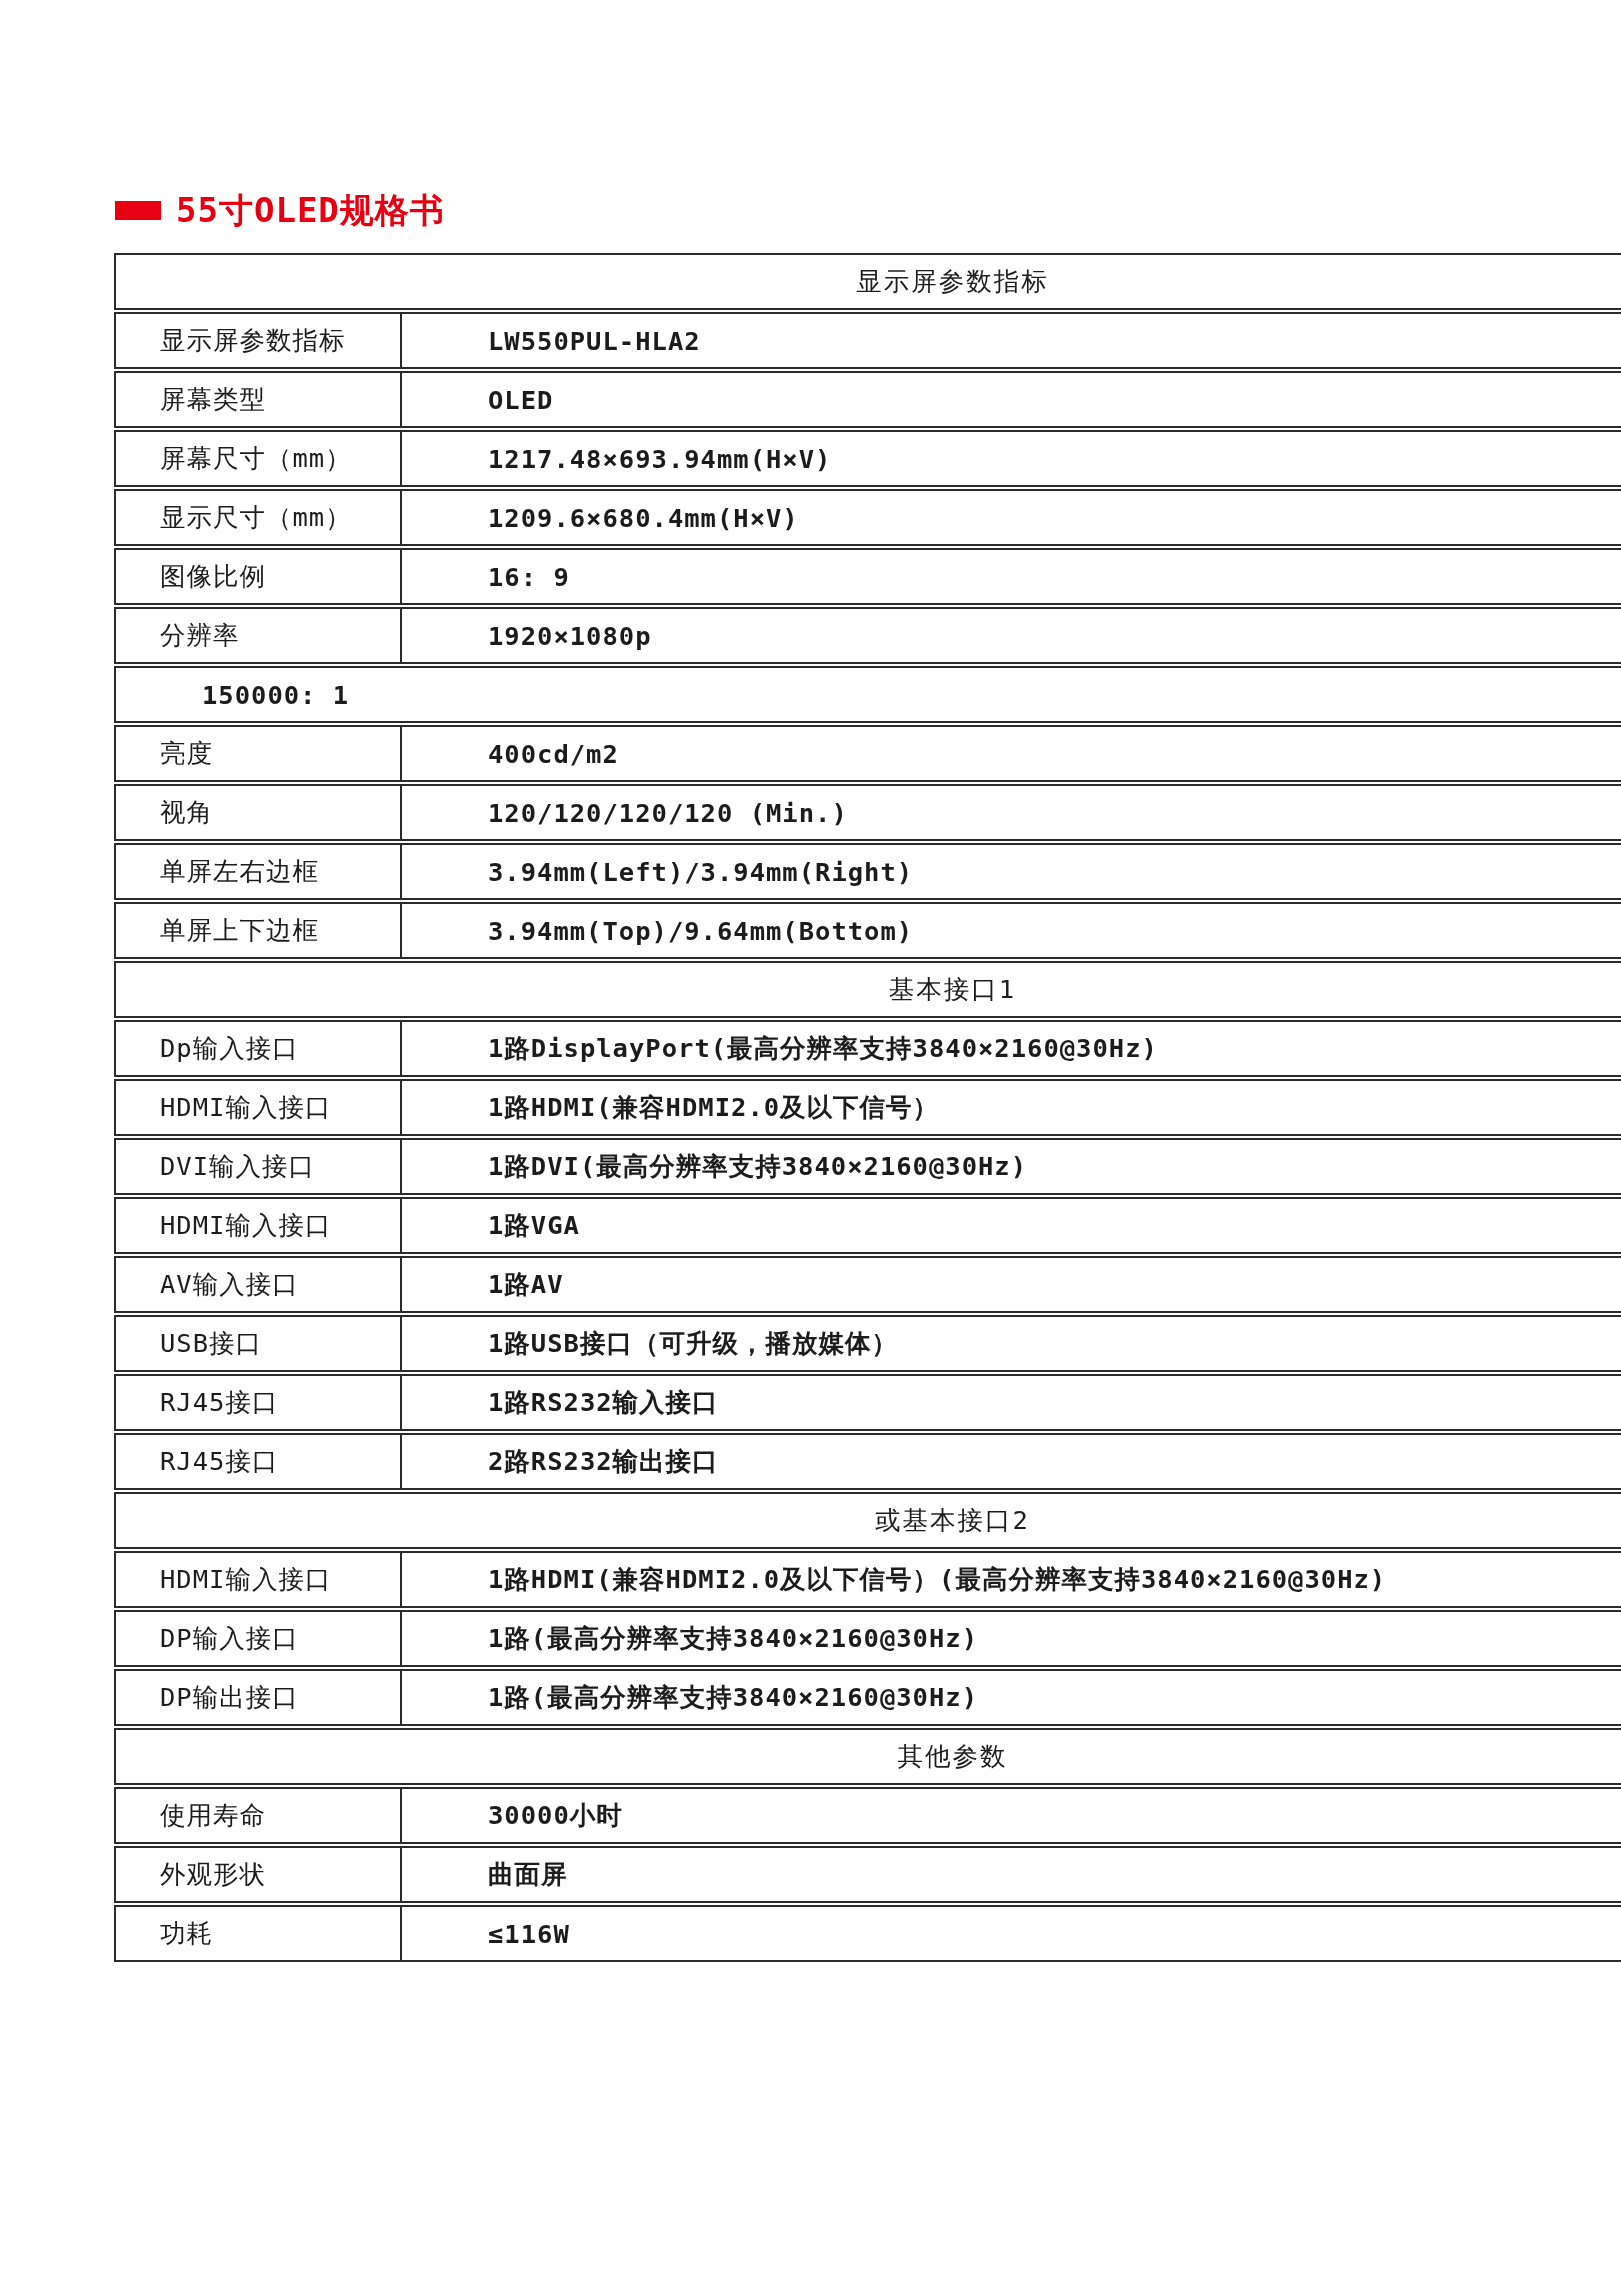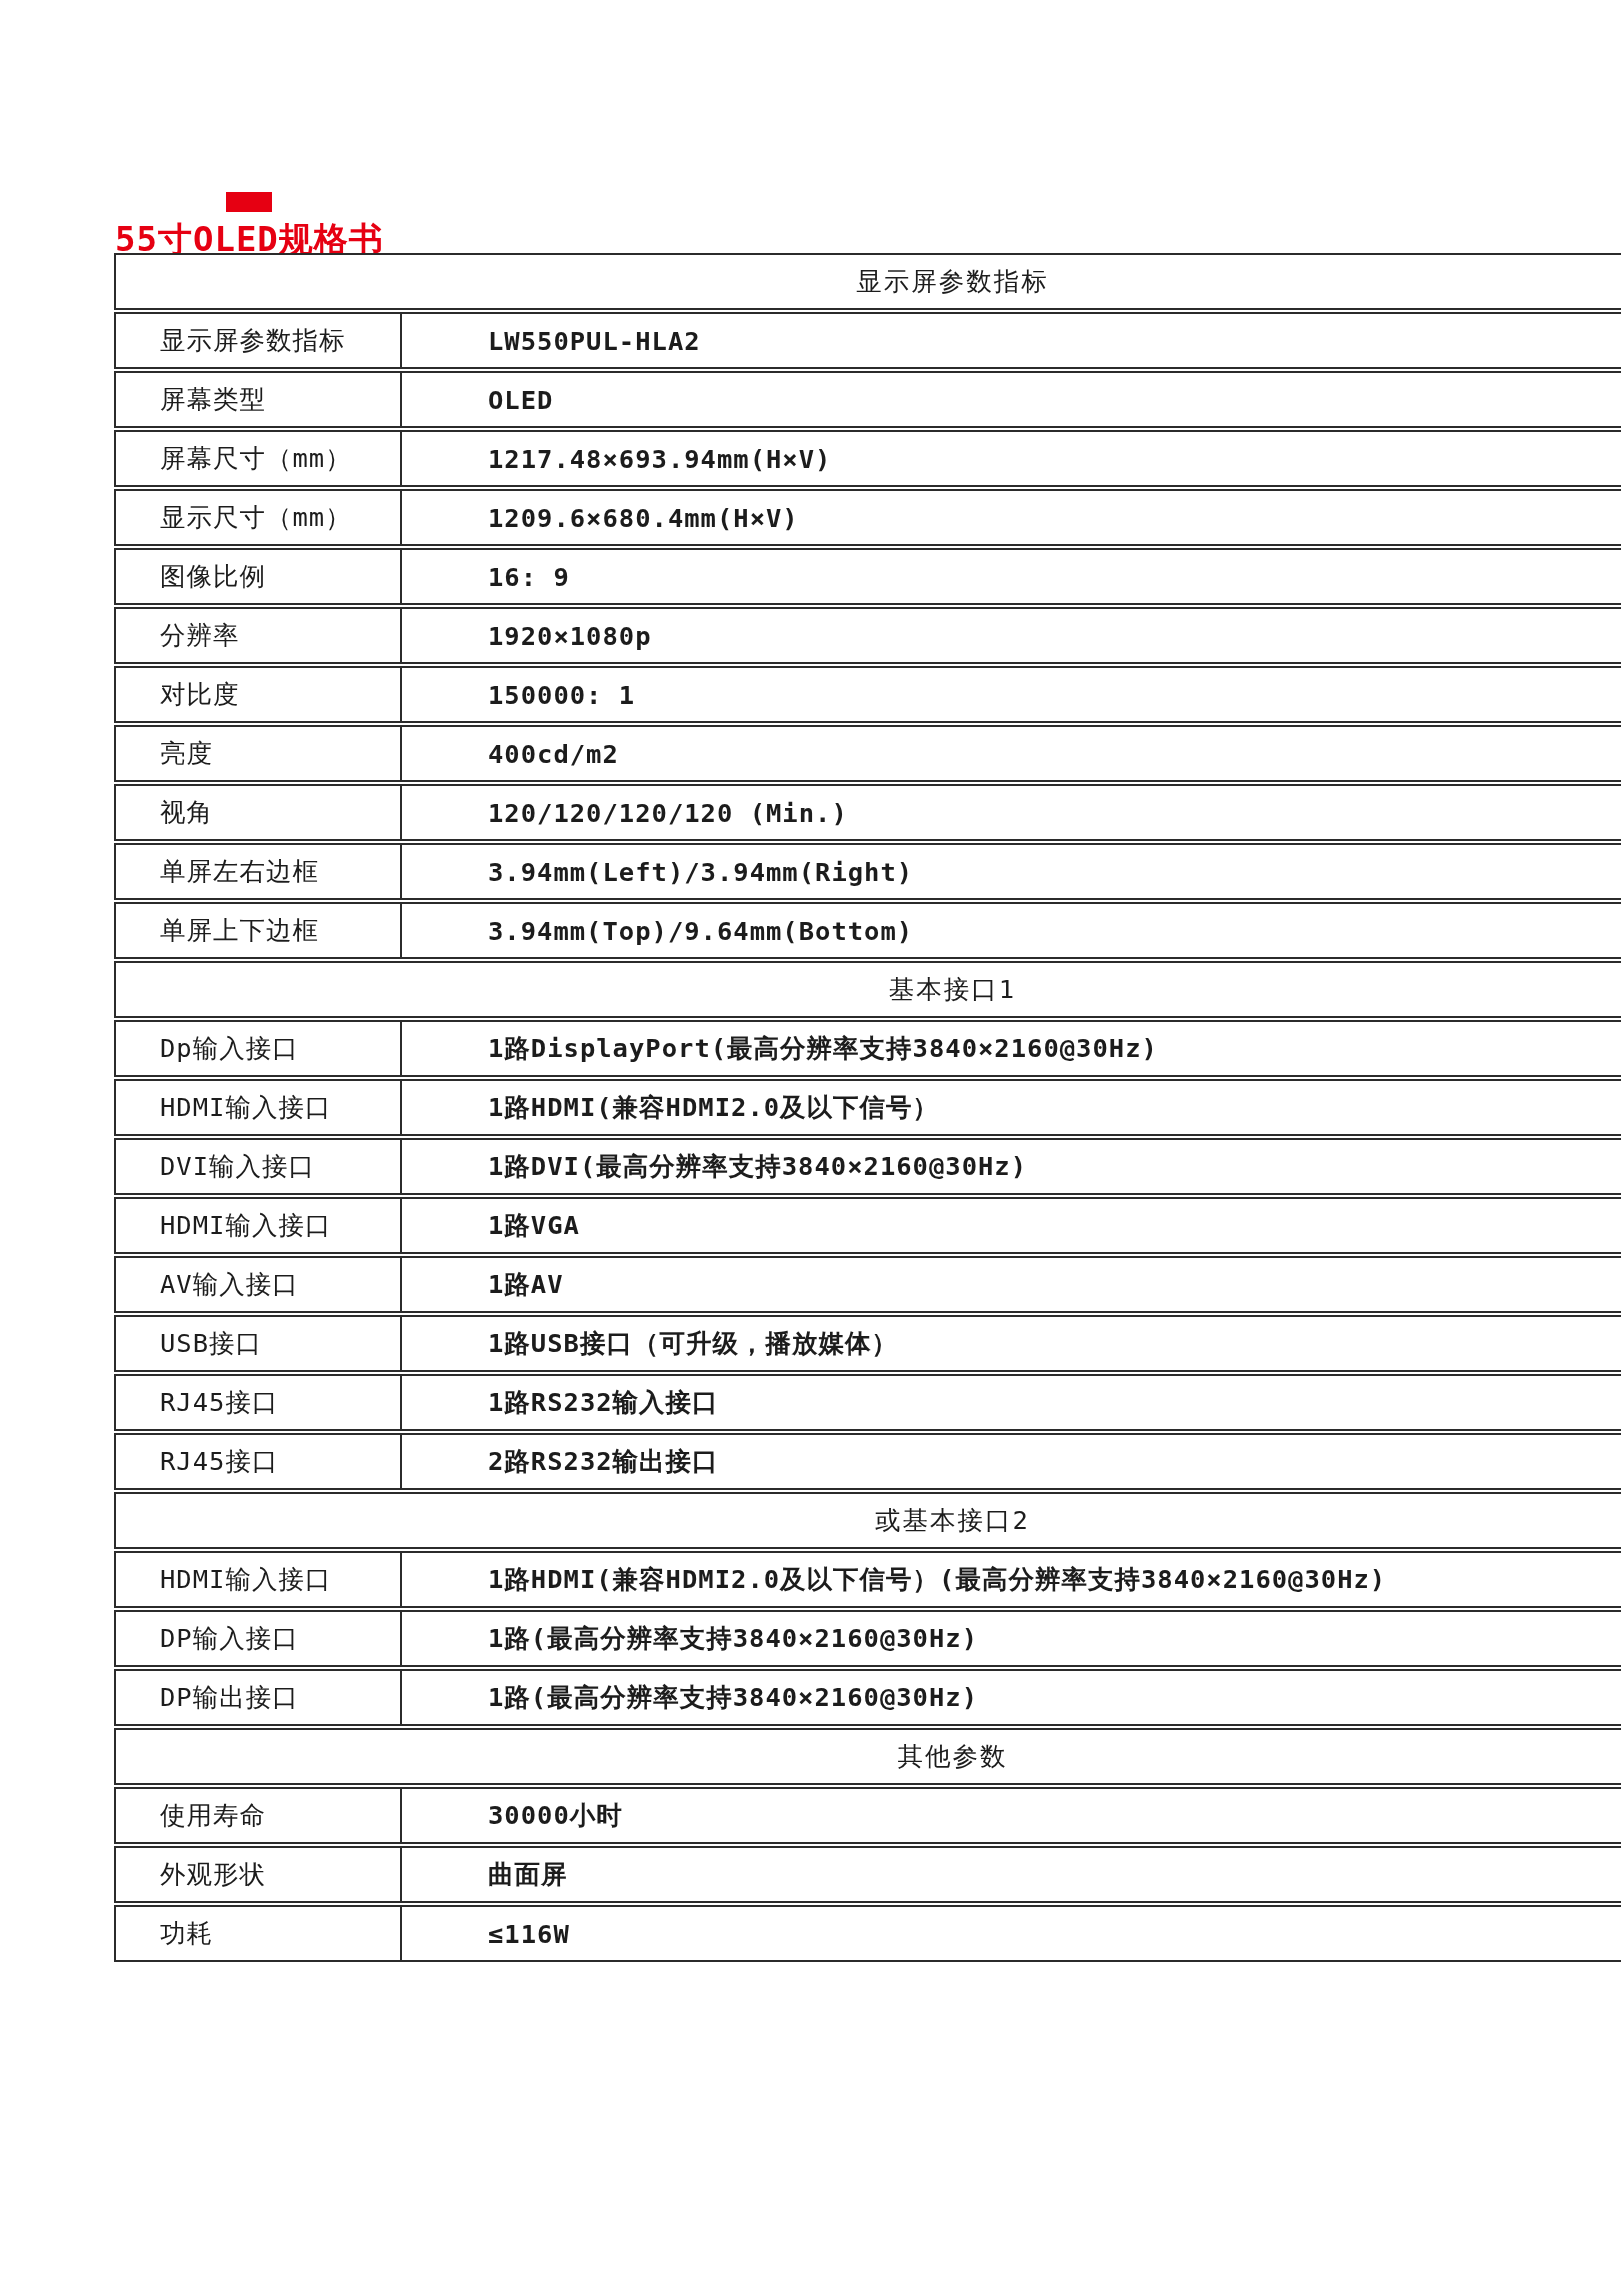--- a/index.html
+++ b/index.html
@@ -15,22 +15,21 @@
     font-family: "DejaVu Sans Mono", "DejaVu Sans", "Liberation Sans", sans-serif;
     color: #1c1c1c;
     overflow: hidden;
   }
   .doc-title {
     position: absolute;
     left: 115px;
     top: 192px;
     display: flex;
     align-items: center;
-    gap: 9px;
-    flex-direction: column;
+    gap: 15px;
   }
   .red-bar {
     display: inline-block;
     width: 46px;
     height: 19.6px;
     background: var(--accent, #e60012);
   }
   .doc-title h1 {
     margin: 0;
     font-size: 34px;
@@ -118,21 +117,20 @@
       </div>
       <div class="t-row">
         <div class="label-cell">图像比例</div>
         <div class="value-cell">16: 9</div>
       </div>
       <div class="t-row">
         <div class="label-cell">分辨率</div>
         <div class="value-cell">1920×1080p</div>
       </div>
       <div class="t-row">
-        <div class="label-cell">对比度</div>
         <div class="value-cell">150000: 1</div>
       </div>
       <div class="t-row">
         <div class="label-cell">亮度</div>
         <div class="value-cell">400cd/m2</div>
       </div>
       <div class="t-row">
         <div class="label-cell">视角</div>
         <div class="value-cell">120/120/120/120 (Min.)</div>
       </div>

